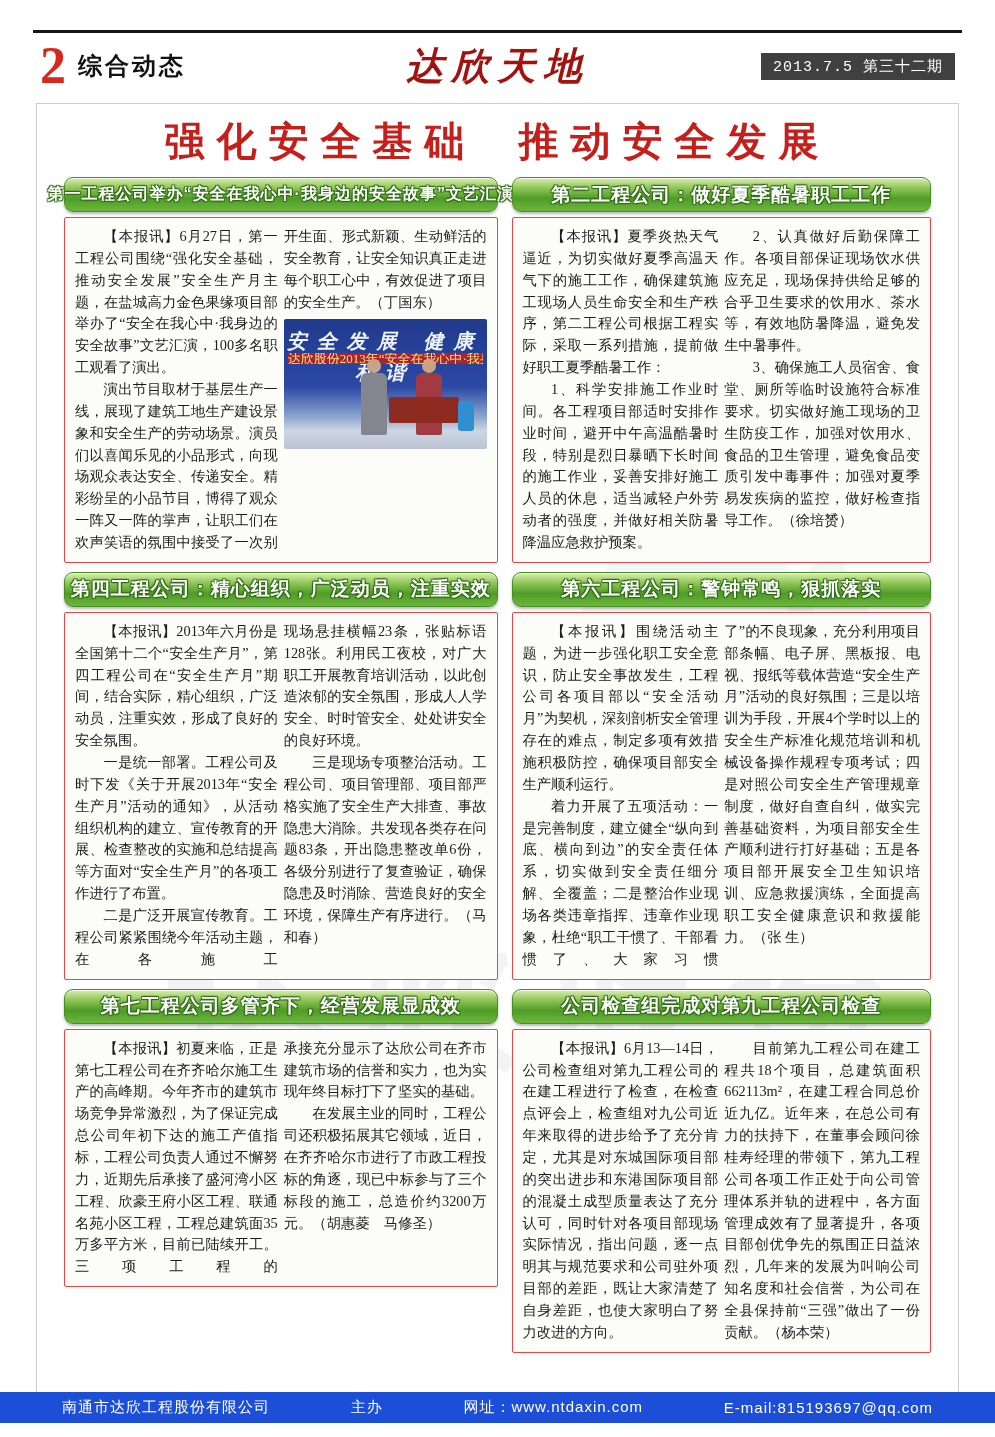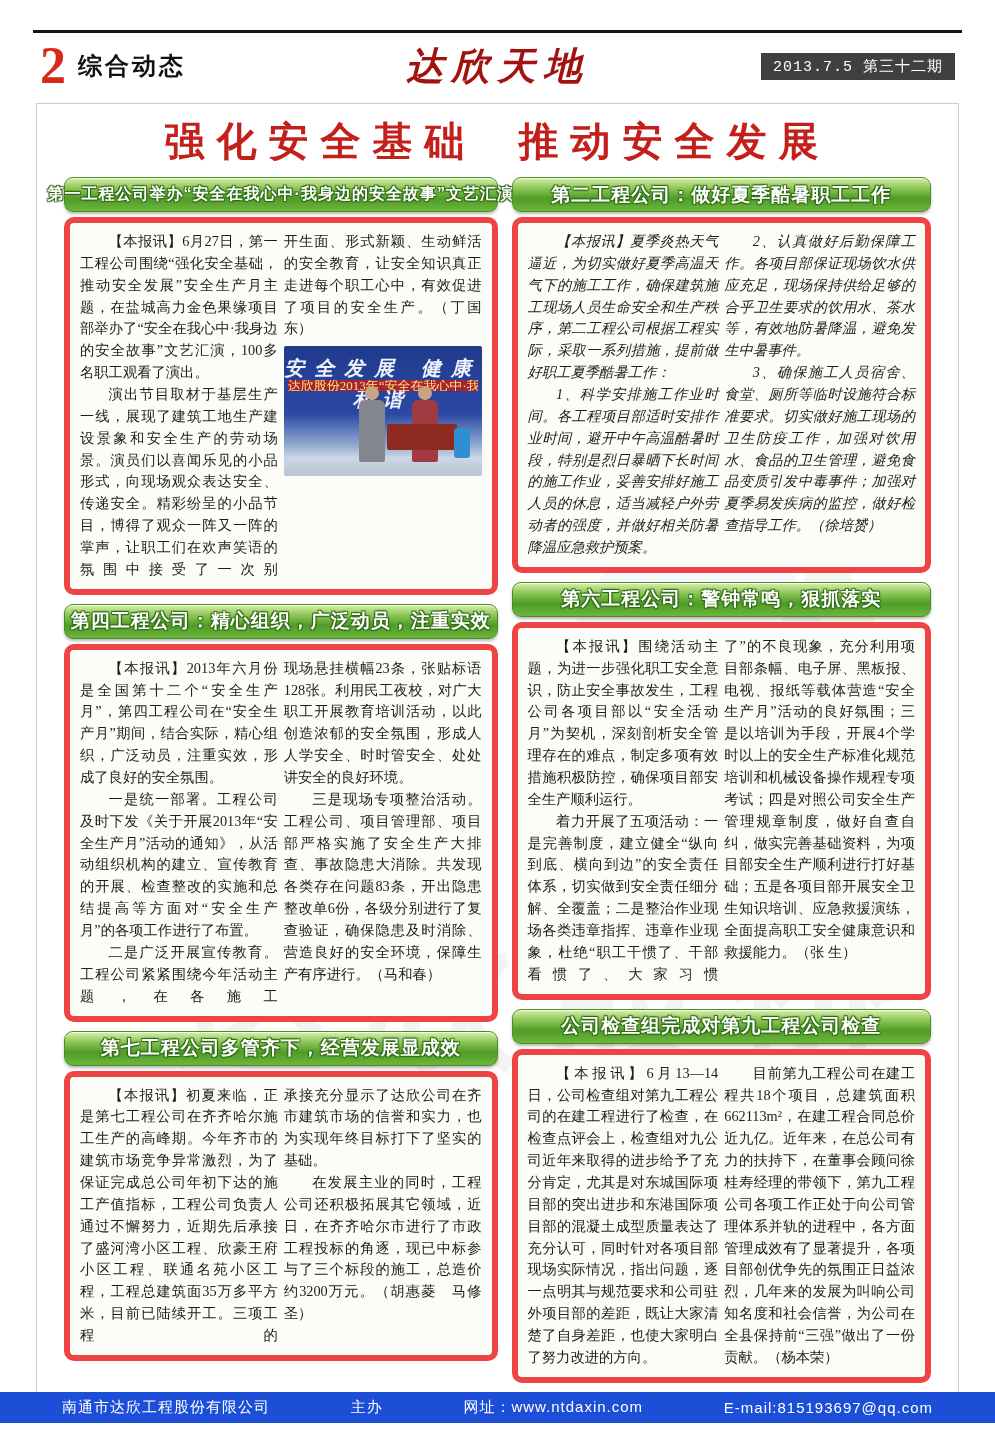--- a/index.html
+++ b/index.html
@@ -31,21 +31,21 @@
     background: linear-gradient(180deg, #d9efae 0%, #8fc758 30%, #4f9c27 62%, #6cb63c 100%);
     border: 1px solid #478f21; box-shadow: inset 0 1px 0 rgba(255,255,255,.7), 0 2px 3px rgba(0,0,0,.28);
     display: flex; align-items: center; justify-content: center;
     color: #fff; font-family: "Liberation Sans", sans-serif; font-weight: 800; font-size: 19px; letter-spacing: 1px;
     text-shadow: 1px 1px 1px #2d6a12, -1px 1px 1px #2d6a12, 1px -1px 1px #2d6a12, -1px -1px 1px #2d6a12;
     white-space: nowrap;
     text-align: center;
   }
   .banner.small { font-size: 16px; }
   .article-box {
-    border: 6px solid #ef4444; border-radius: 10px; background: #fcfdf8;
+    border: 1px solid #ef4444; border-radius: 2px; background: #fcfdf8;
     padding: 8px 10px; display: flex; gap: 6px; position: relative; overflow: hidden;
   }
   .acol { flex: 1; font-size: 14.3px; line-height: 1.53; text-align: justify; }
   .acol p { text-indent: 2em; margin: 0; }
   .acol p.noindent { text-indent: 0; }
   .acol p.cont { text-align-last: justify; }
   
   .photo { position: relative; overflow: hidden; border-radius: 2px; }
   .stage-photo { height: 130px; margin-top: 6px;
     background: linear-gradient(180deg, #203a8c 0%, #2b48a4 52%, #8fa9cf 76%, #cdd6e4 86%, #b9c3d2 100%); }
@@ -140,21 +140,21 @@
           </div>
         </div>
       </div>
 
     </div>
 
     <div class="col">
 
       <div class="article">
         <div class="banner">第二工程公司：做好夏季酷暑职工工作</div>
-        <div class="article-box" style="min-height:235px;font-style:italic;">
+        <div class="article-box" style="min-height:235px;">
           <div class="acol">
             <p>【本报讯】夏季炎热天气逼近，为切实做好夏季高温天气下的施工工作，确保建筑施工现场人员生命安全和生产秩序，第二工程公司根据工程实际，采取一系列措施，提前做好职工夏季酷暑工作：</p>
             <p>1、科学安排施工作业时间。各工程项目部适时安排作业时间，避开中午高温酷暑时段，特别是烈日暴晒下长时间的施工作业，妥善安排好施工人员的休息，适当减轻户外劳动者的强度，并做好相关防暑降温应急救护预案。</p>
           </div>
           <div class="acol">
             <p>2、认真做好后勤保障工作。各项目部保证现场饮水供应充足，现场保持供给足够的合乎卫生要求的饮用水、茶水等，有效地防暑降温，避免发生中暑事件。</p>
             <p>3、确保施工人员宿舍、食堂、厕所等临时设施符合标准要求。切实做好施工现场的卫生防疫工作，加强对饮用水、食品的卫生管理，避免食品变质引发中毒事件；加强对夏季易发疾病的监控，做好检查指导工作。（徐培赟）</p>
           </div>
         </div>
       </div>

